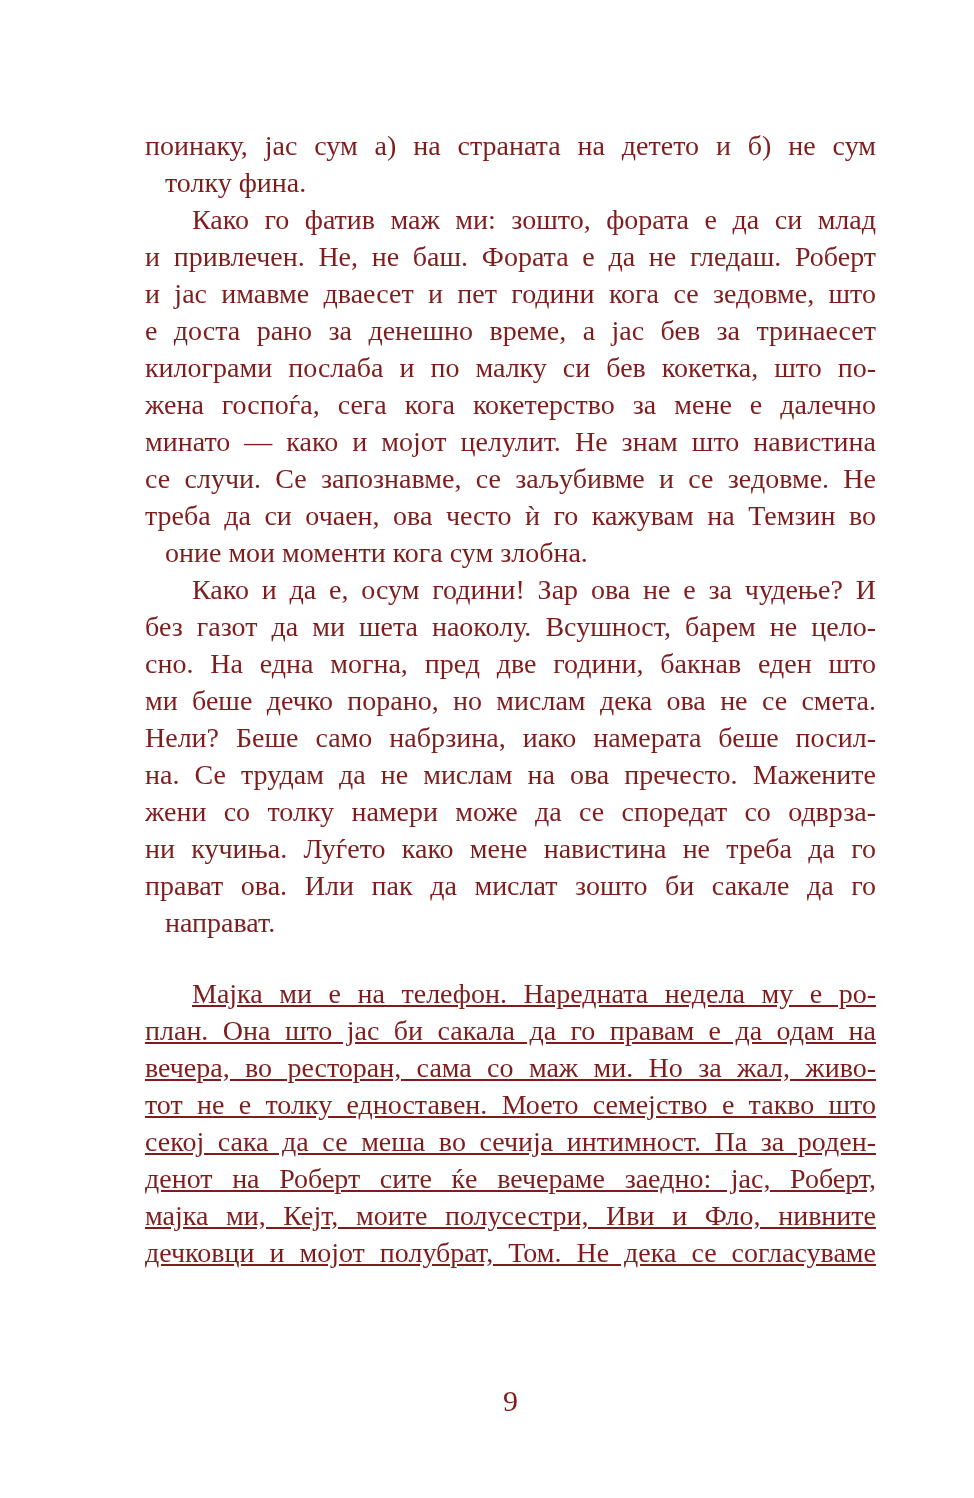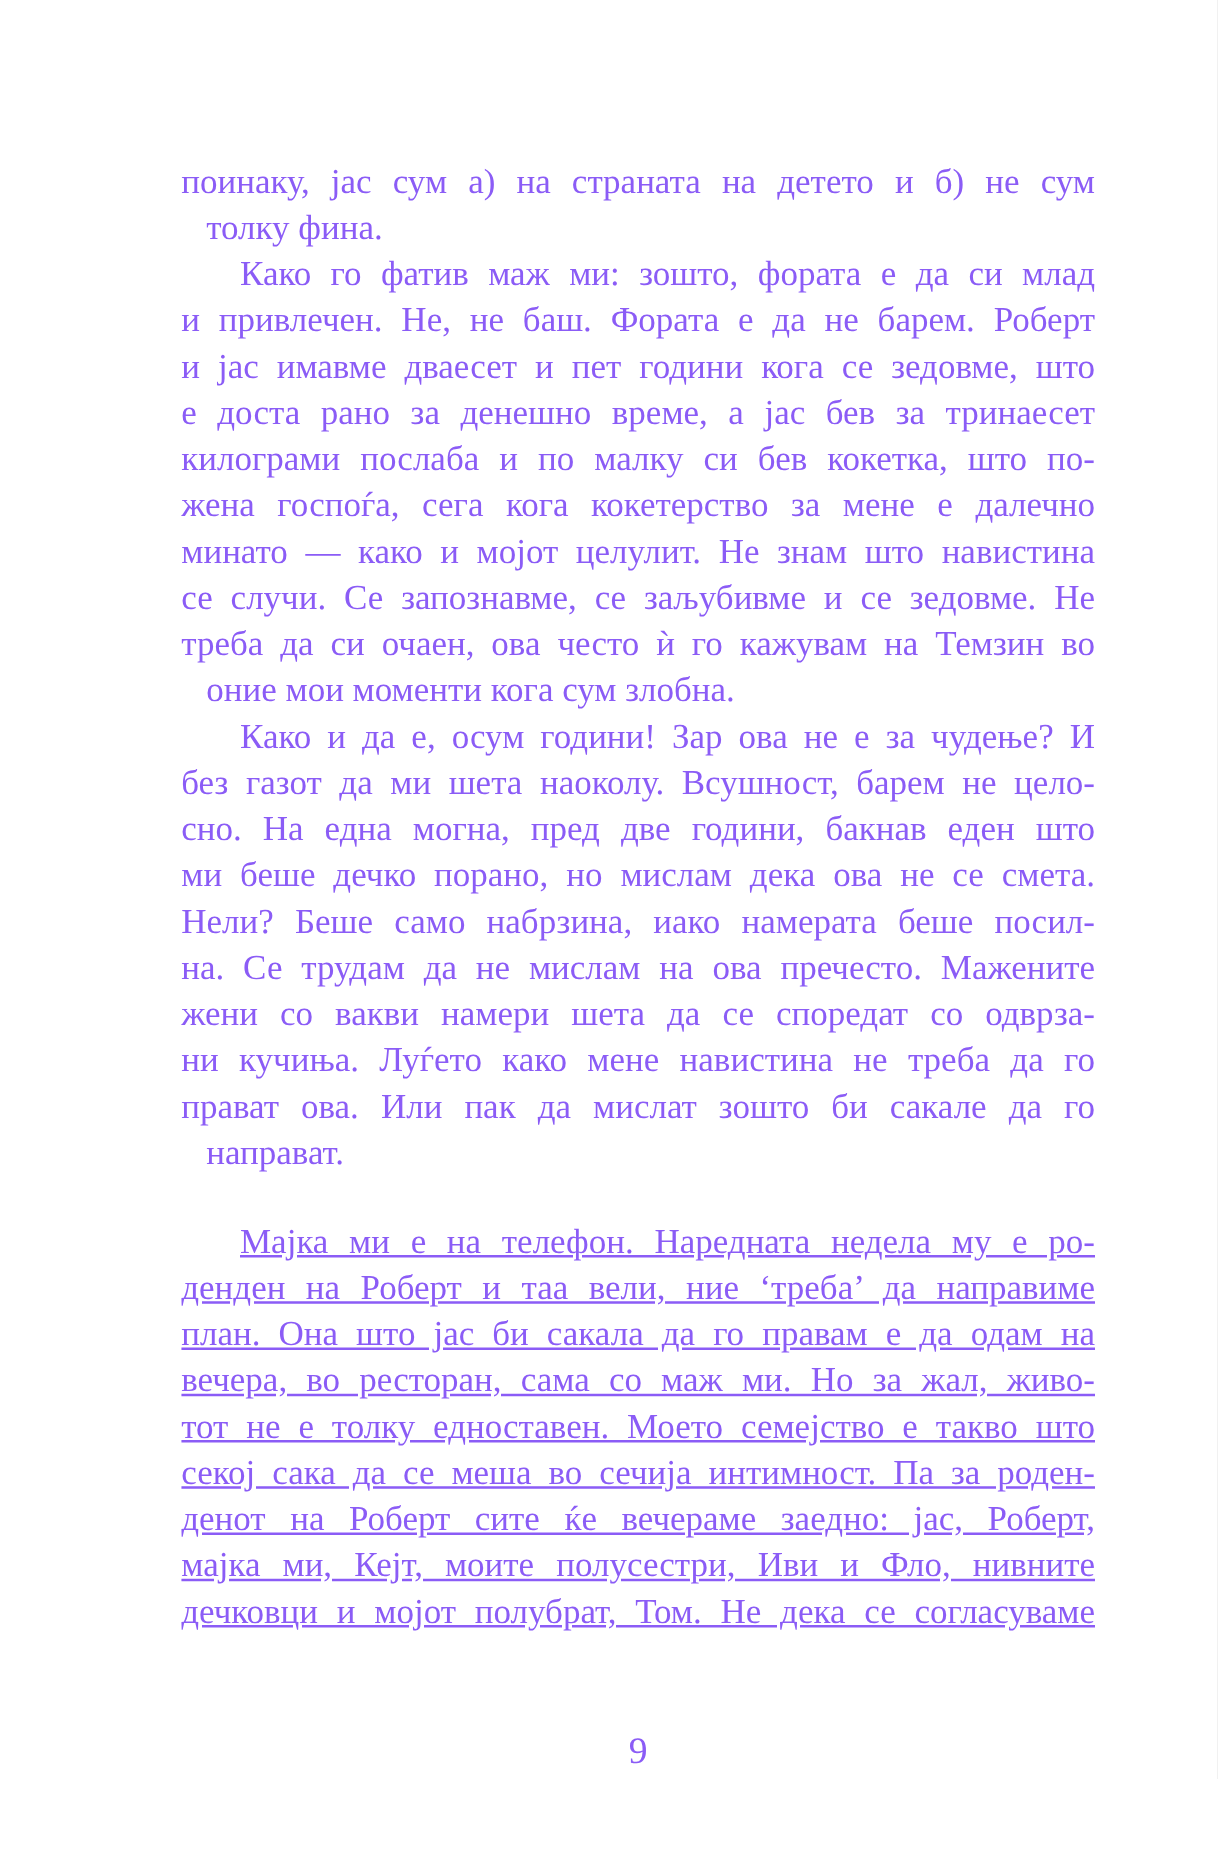--- a/index.html
+++ b/index.html
@@ -56,53 +56,52 @@
     left: 145px;
     width: 731px;
     text-align: center;
     font-size: 30px;
     line-height: 34px;
   }
 </style>
 </head>
 <body>
 
-<div class="book-page" id="book-page" style="background: rgb(255, 255, 255); color: #8b5cf6;">
+<div class="book-page" id="book-page" style="background: rgb(255, 255, 255); color: #7f1d1d;">
   <div class="text-block" id="text-block">
       <div class="para">
         <div class="line">поинаку, јас сум а) на страната на детето и б) не сум</div>
         <div class="line last">толку фина.</div>
       </div>
       <div class="para">
         <div class="line indent">Како го фатив маж ми: зошто, фората е да си млад</div>
-        <div class="line">и привлечен. Не, не баш. Фората е да не барем. Роберт</div>
+        <div class="line">и привлечен. Не, не баш. Фората е да не гледаш. Роберт</div>
         <div class="line">и јас имавме дваесет и пет години кога се зедовме, што</div>
         <div class="line">е доста рано за денешно време, а јас бев за тринаесет</div>
         <div class="line">килограми послаба и по малку си бев кокетка, што по-</div>
         <div class="line">жена госпоѓа, сега кога кокетерство за мене е далечно</div>
         <div class="line">минато — како и мојот целулит. Не знам што навистина</div>
         <div class="line">се случи. Се запознавме, се заљубивме и се зедовме. Не</div>
         <div class="line">треба да си очаен, ова често ѝ го кажувам на Темзин во</div>
         <div class="line last">оние мои моменти кога сум злобна.</div>
       </div>
       <div class="para">
         <div class="line indent">Како и да е, осум години! Зар ова не е за чудење? И</div>
         <div class="line">без газот да ми шета наоколу. Всушност, барем не цело-</div>
         <div class="line">сно. На една могна, пред две години, бакнав еден што</div>
         <div class="line">ми беше дечко порано, но мислам дека ова не се смета.</div>
         <div class="line">Нели? Беше само набрзина, иако намерата беше посил-</div>
         <div class="line">на. Се трудам да не мислам на ова пречесто. Мажените</div>
-        <div class="line">жени со вакви намери шета да се споредат со одврза-</div>
+        <div class="line">жени со толку намери може да се споредат со одврза-</div>
         <div class="line">ни кучиња. Луѓето како мене навистина не треба да го</div>
         <div class="line">прават ова. Или пак да мислат зошто би сакале да го</div>
         <div class="line last">направат.</div>
       </div>
       <div class="para space-before">
         <div class="line indent">Мајка ми е на телефон. Наредната недела му е ро-</div>
-        <div class="line">денден на Роберт и таа вели, ние ‘треба’ да направиме</div>
         <div class="line">план. Она што јас би сакала да го правам е да одам на</div>
         <div class="line">вечера, во ресторан, сама со маж ми. Но за жал, живо-</div>
         <div class="line">тот не е толку едноставен. Моето семејство е такво што</div>
         <div class="line">секој сака да се меша во сечија интимност. Па за роден-</div>
         <div class="line">денот на Роберт сите ќе вечераме заедно: јас, Роберт,</div>
         <div class="line">мајка ми, Кејт, моите полусестри, Иви и Фло, нивните</div>
         <div class="line">дечковци и мојот полубрат, Том. Не дека се согласуваме</div>
       </div>
     </div>
   <div class="folio">9</div>

